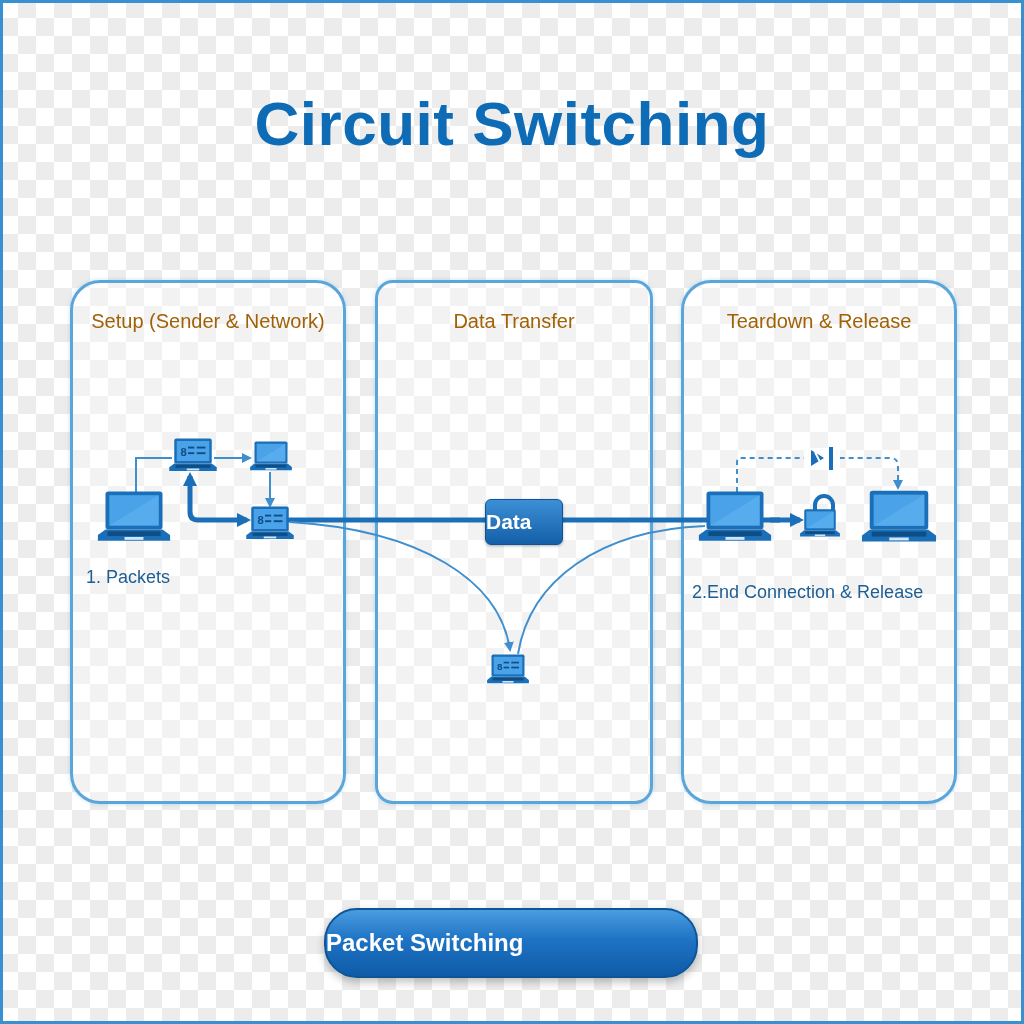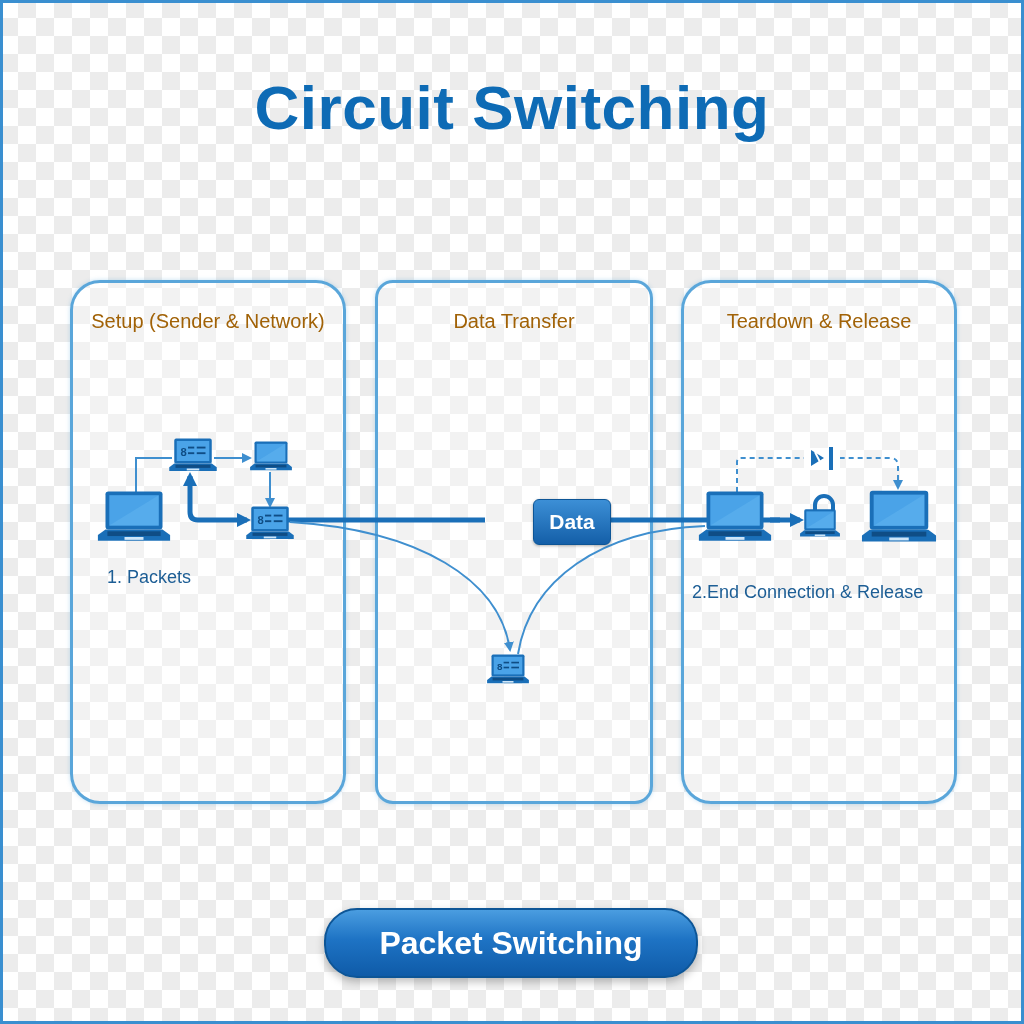--- a/index.html
+++ b/index.html
@@ -11,21 +11,21 @@
       linear-gradient(45deg, #ececec 25%, transparent 25%, transparent 75%, #ececec 75%),
       linear-gradient(45deg, #ececec 25%, transparent 25%, transparent 75%, #ececec 75%);
     background-size:36px 36px;
     background-position:0 0, 18px 18px;
   }
   .frame {
     position:absolute; left:0; top:0; width:1018px; height:1018px;
     border:3px solid #3a8fd0; pointer-events:none;
   }
   .title {
-    position:absolute; left:0; width:1024px; top:72px; text-align:center;
+    position:absolute; left:0; width:1024px; top:88px; text-align:center;
     font-size:62px; font-weight:bold; color:#0e6bb5; letter-spacing:0.5px;
   }
   .panel {
     position:absolute; top:280px; height:518px;
     border:3px solid #5aa6da; border-radius:30px;
     background:rgba(255,255,255,0.35);
     box-shadow:0 0 4px rgba(90,166,218,0.35);
   }
   .panel-title {
     position:absolute; left:0; right:0; top:22px; text-align:center;
@@ -35,27 +35,27 @@
   #p2 { left:375px; width:272px;border-radius:18px; }
   #p3 { left:681px; width:270px; }
   .label {
     position:absolute; color:#1d5e95; font-size:18px;
   }
   svg.overlay { position:absolute; left:0; top:0; }
   .data-box {
     position:absolute; left:485px; top:499px; width:76px; height:44px;
     border-radius:6px; background:linear-gradient(#3c8fd6, #145fa8);
     border:1px solid #0d5596; color:#fff; font-weight:bold; font-size:21px;
-    text-align:center; line-height:44px; box-shadow:0 1px 3px rgba(0,0,0,0.3);margin-left:48px;
+    text-align:left; line-height:44px; box-shadow:0 1px 3px rgba(0,0,0,0.3);
   }
   .pill {
     position:absolute; left:324px; top:908px; width:370px; height:66px;
     border-radius:33px; background:linear-gradient(#4a9de0 0%, #1e73c4 45%, #0f5ba8 100%);
-    border:2px solid #0d5596; color:#fff; font-weight:bold; font-size:32px;
-    text-align:center; line-height:66px; box-shadow:0 4px 8px rgba(0,0,0,0.25);
+    border:2px solid #0d5596; color:#fff; font-weight:bold; font-size:24px;
+    line-height:66px; box-shadow:0 4px 8px rgba(0,0,0,0.25);
     cursor:pointer;
   }
 </style>
 </head>
 <body>
 
 <div class="frame"></div>
 
 <div class="title">Circuit Switching</div>
 
@@ -129,17 +129,17 @@
   <use href="#laptop" x="96" y="488" width="76" height="60"></use>
   <use href="#switch" x="168" y="437" width="50" height="38"></use>
   <use href="#laptop" x="249" y="440" width="44" height="34"></use>
   <use href="#switch" x="245" y="505" width="50" height="38"></use>
   <use href="#switch" x="486" y="653" width="44" height="34"></use>
   <use href="#laptop" x="697" y="488" width="76" height="60"></use>
   <use href="#laptop" x="799" y="507" width="42" height="34"></use>
   <use href="#laptop" x="860" y="488" width="78" height="60"></use>
 </svg>
 
-<div class="label" style="left:86px; top:567px;margin-left:21px;">1. Packets</div>
+<div class="label" style="left:86px; top:567px;">1. Packets</div>
 <div class="data-box">Data</div>
 <div class="label" style="left:692px; top:574px;margin-top:8px;">2.End Connection &amp; Release</div>
 
 <div class="pill">Packet Switching</div>
 
 </body></html>

